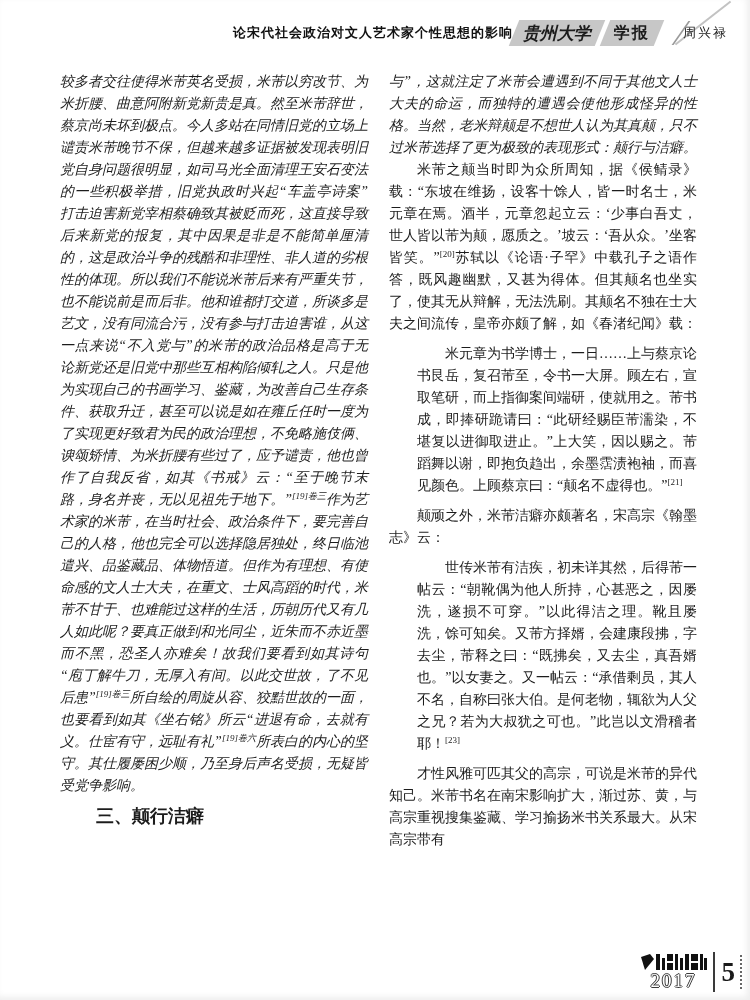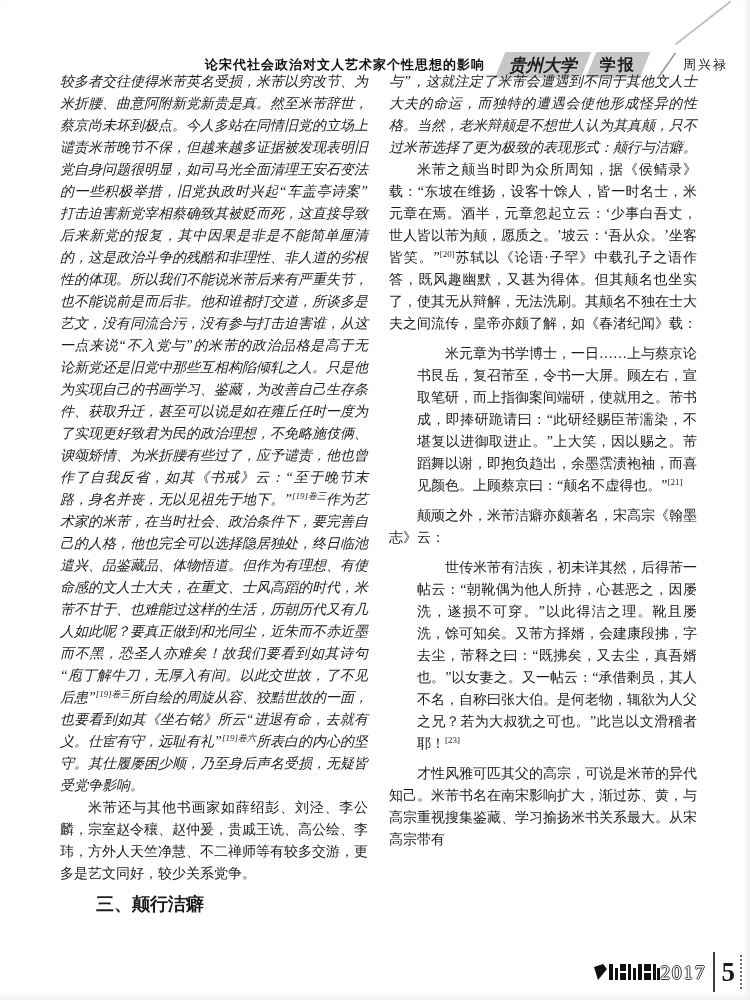--- a/index.html
+++ b/index.html
@@ -5,21 +5,21 @@
   html,body { margin:0; padding:0; background:#ffffff; }
   .page {
     position:relative; width:750px; height:1000px; background:#fff;
     font-family:"Liberation Serif","DejaVu Serif",serif; color:#1c1c1c;
     overflow:hidden;
     box-shadow: inset -3px -3px 6px rgba(0,0,0,0.07);
   }
   
   .header {
     position:absolute; top:20px; left:0; width:728px;
-    display:flex; justify-content:flex-end; align-items:center; gap:15px;margin-top:32px;
+    display:flex; justify-content:flex-end; align-items:center; gap:1px;
   }
   .running-title {
     font-family:"Liberation Sans","DejaVu Sans",sans-serif;
     font-weight:bold; font-size:13px; letter-spacing:1px; color:#111;
   }
   .logo-group { display:flex; align-items:center; }
   .logo-para {
     background:#c7c7c7; transform:skewX(-22deg); padding:2px 9px; margin-right:5px;
     display:flex; align-items:center; height:22px;
   }
@@ -50,21 +50,21 @@
 
   
   .page-number {
     position:absolute; bottom:34px; left:0; width:100%; text-align:center;
     font-size:12.5px; letter-spacing:1px; color:#222;
   }
   .issue-logo {
     position:absolute; right:4px; bottom:5px;
     display:flex; align-items:center; padding:3px 4px;
   }
-  .issue-left { display:flex; flex-direction:row; align-items:center; gap:1px; }
+  .issue-left { display:flex; flex-direction:column; align-items:center; gap:1px; }
   .issue-year {
     font-family:"Liberation Serif","DejaVu Serif",serif;
     font-size:19px; letter-spacing:2px; line-height:19px; color:#ffffff;
     text-shadow:-1px 0 #3a3a3a, 1px 0 #3a3a3a, 0 -1px #3a3a3a, 0 1px #3a3a3a;
   }
   .issue-divider { width:2px; height:40px; background:#3a3a3a; margin:0 6px; }
   .issue-number {
     font-family:"Liberation Serif","DejaVu Serif",serif;
     font-size:27px; font-weight:bold; color:#1a1a1a; line-height:30px;
     border-right:2px dotted #666; padding:2px 5px 2px 1px;
@@ -88,21 +88,20 @@
       </span>
       <span class="logo-slash"></span>
     </span>
     <span class="author-name">周兴禄</span>
   </div>
 
   <div class="columns">
 
     <section class="col">
       <p class="flush"><span>较多者交往使得米芾英名受损，米芾以穷改节、为米折腰、曲意阿附新党新贵是真。然至米芾辞世，蔡京尚未坏到极点。今人多站在同情旧党的立场上谴责米芾晚节不保，但越来越多证据被发现表明旧党自身问题很明显，如司马光全面清理王安石变法的一些积极举措，旧党执政时兴起“车盖亭诗案”打击迫害新党宰相蔡确致其被贬而死，这直接导致后来新党的报复，其中因果是非是不能简单厘清的，这是政治斗争的残酷和非理性、非人道的劣根性的体现。所以我们不能说米芾后来有严重失节，也不能说前是而后非。他和谁都打交道，所谈多是艺文，没有同流合污，没有参与打击迫害谁，从这一点来说“不入党与”的米芾的政治品格是高于无论新党还是旧党中那些互相构陷倾轧之人。只是他为实现自己的书画学习、鉴藏，为改善自己生存条件、获取升迁，甚至可以说是如在雍丘任时一度为了实现更好致君为民的政治理想，不免略施伎俩、谀颂矫情、为米折腰有些过了，应予谴责，他也曾作了自我反省，如其《书戒》云：“至于晚节末路，身名并丧，无以见祖先于地下。”</span><sup class="cite">[19]卷三</sup><span>作为艺术家的米芾，在当时社会、政治条件下，要完善自己的人格，他也完全可以选择隐居独处，终日临池遣兴、品鉴藏品、体物悟道。但作为有理想、有使命感的文人士大夫，在重文、士风高蹈的时代，米芾不甘于、也难能过这样的生活，历朝历代又有几人如此呢？要真正做到和光同尘，近朱而不赤近墨而不黑，恐圣人亦难矣！故我们要看到如其诗句“庖丁解牛刀，无厚入有间。以此交世故，了不见后患”</span><sup class="cite">[19]卷三</sup><span>所自绘的周旋从容、狡黠世故的一面，也要看到如其《坐右铭》所云“进退有命，去就有义。仕宦有守，远耻有礼”</span><sup class="cite">[19]卷六</sup><span>所表白的内心的坚守。其仕履屡困少顺，乃至身后声名受损，无疑皆受党争影响。</span></p>
-      <p>米芾还与其他书画家如薛绍彭、刘泾、李公麟，宗室赵令穰、赵仲爰，贵戚王诜、高公绘、李玮，方外人天竺净慧、不二禅师等有较多交游，更多是艺文同好，较少关系党争。</p>
       <h3 class="sec-heading">三、颠行洁癖</h3>
     </section>
 
     <section class="col">
       <p class="flush">与”，这就注定了米芾会遭遇到不同于其他文人士大夫的命运，而独特的遭遇会使他形成怪异的性格。当然，老米辩颠是不想世人认为其真颠，只不过米芾选择了更为极致的表现形式：颠行与洁癖。</p>
       <p><span>米芾之颠当时即为众所周知，据《侯鲭录》载：“东坡在维扬，设客十馀人，皆一时名士，米元章在焉。酒半，元章忽起立云：‘少事白吾丈，世人皆以芾为颠，愿质之。’坡云：‘吾从众。’坐客皆笑。”</span><sup class="cite">[20]</sup><span>苏轼以《论语·子罕》中载孔子之语作答，既风趣幽默，又甚为得体。但其颠名也坐实了，使其无从辩解，无法洗刷。其颠名不独在士大夫之间流传，皇帝亦颇了解，如《春渚纪闻》载：</span></p>
       <blockquote><span>米元章为书学博士，一日……上与蔡京论书艮岳，复召芾至，令书一大屏。顾左右，宣取笔研，而上指御案间端研，使就用之。芾书成，即捧研跪请曰：“此研经赐臣芾濡染，不堪复以进御取进止。”上大笑，因以赐之。芾蹈舞以谢，即抱负趋出，余墨霑渍袍袖，而喜见颜色。上顾蔡京曰：“颠名不虚得也。”</span><sup class="cite">[21]</sup></blockquote>
       <p>颠顽之外，米芾洁癖亦颇著名，宋高宗《翰墨志》云：</p>
       <blockquote><span>世传米芾有洁疾，初未详其然，后得芾一帖云：“朝靴偶为他人所持，心甚恶之，因屡洗，遂损不可穿。”以此得洁之理。靴且屡洗，馀可知矣。又芾方择婿，会建康段拂，字去尘，芾释之曰：“既拂矣，又去尘，真吾婿也。”以女妻之。又一帖云：“承借剩员，其人不名，自称曰张大伯。是何老物，辄欲为人父之兄？若为大叔犹之可也。”此岂以文滑稽者耶！</span><sup class="cite">[23]</sup></blockquote>
       <p>才性风雅可匹其父的高宗，可说是米芾的异代知己。米芾书名在南宋影响扩大，渐过苏、黄，与高宗重视搜集鉴藏、学习揄扬米书关系最大。从宋高宗带有</p>

